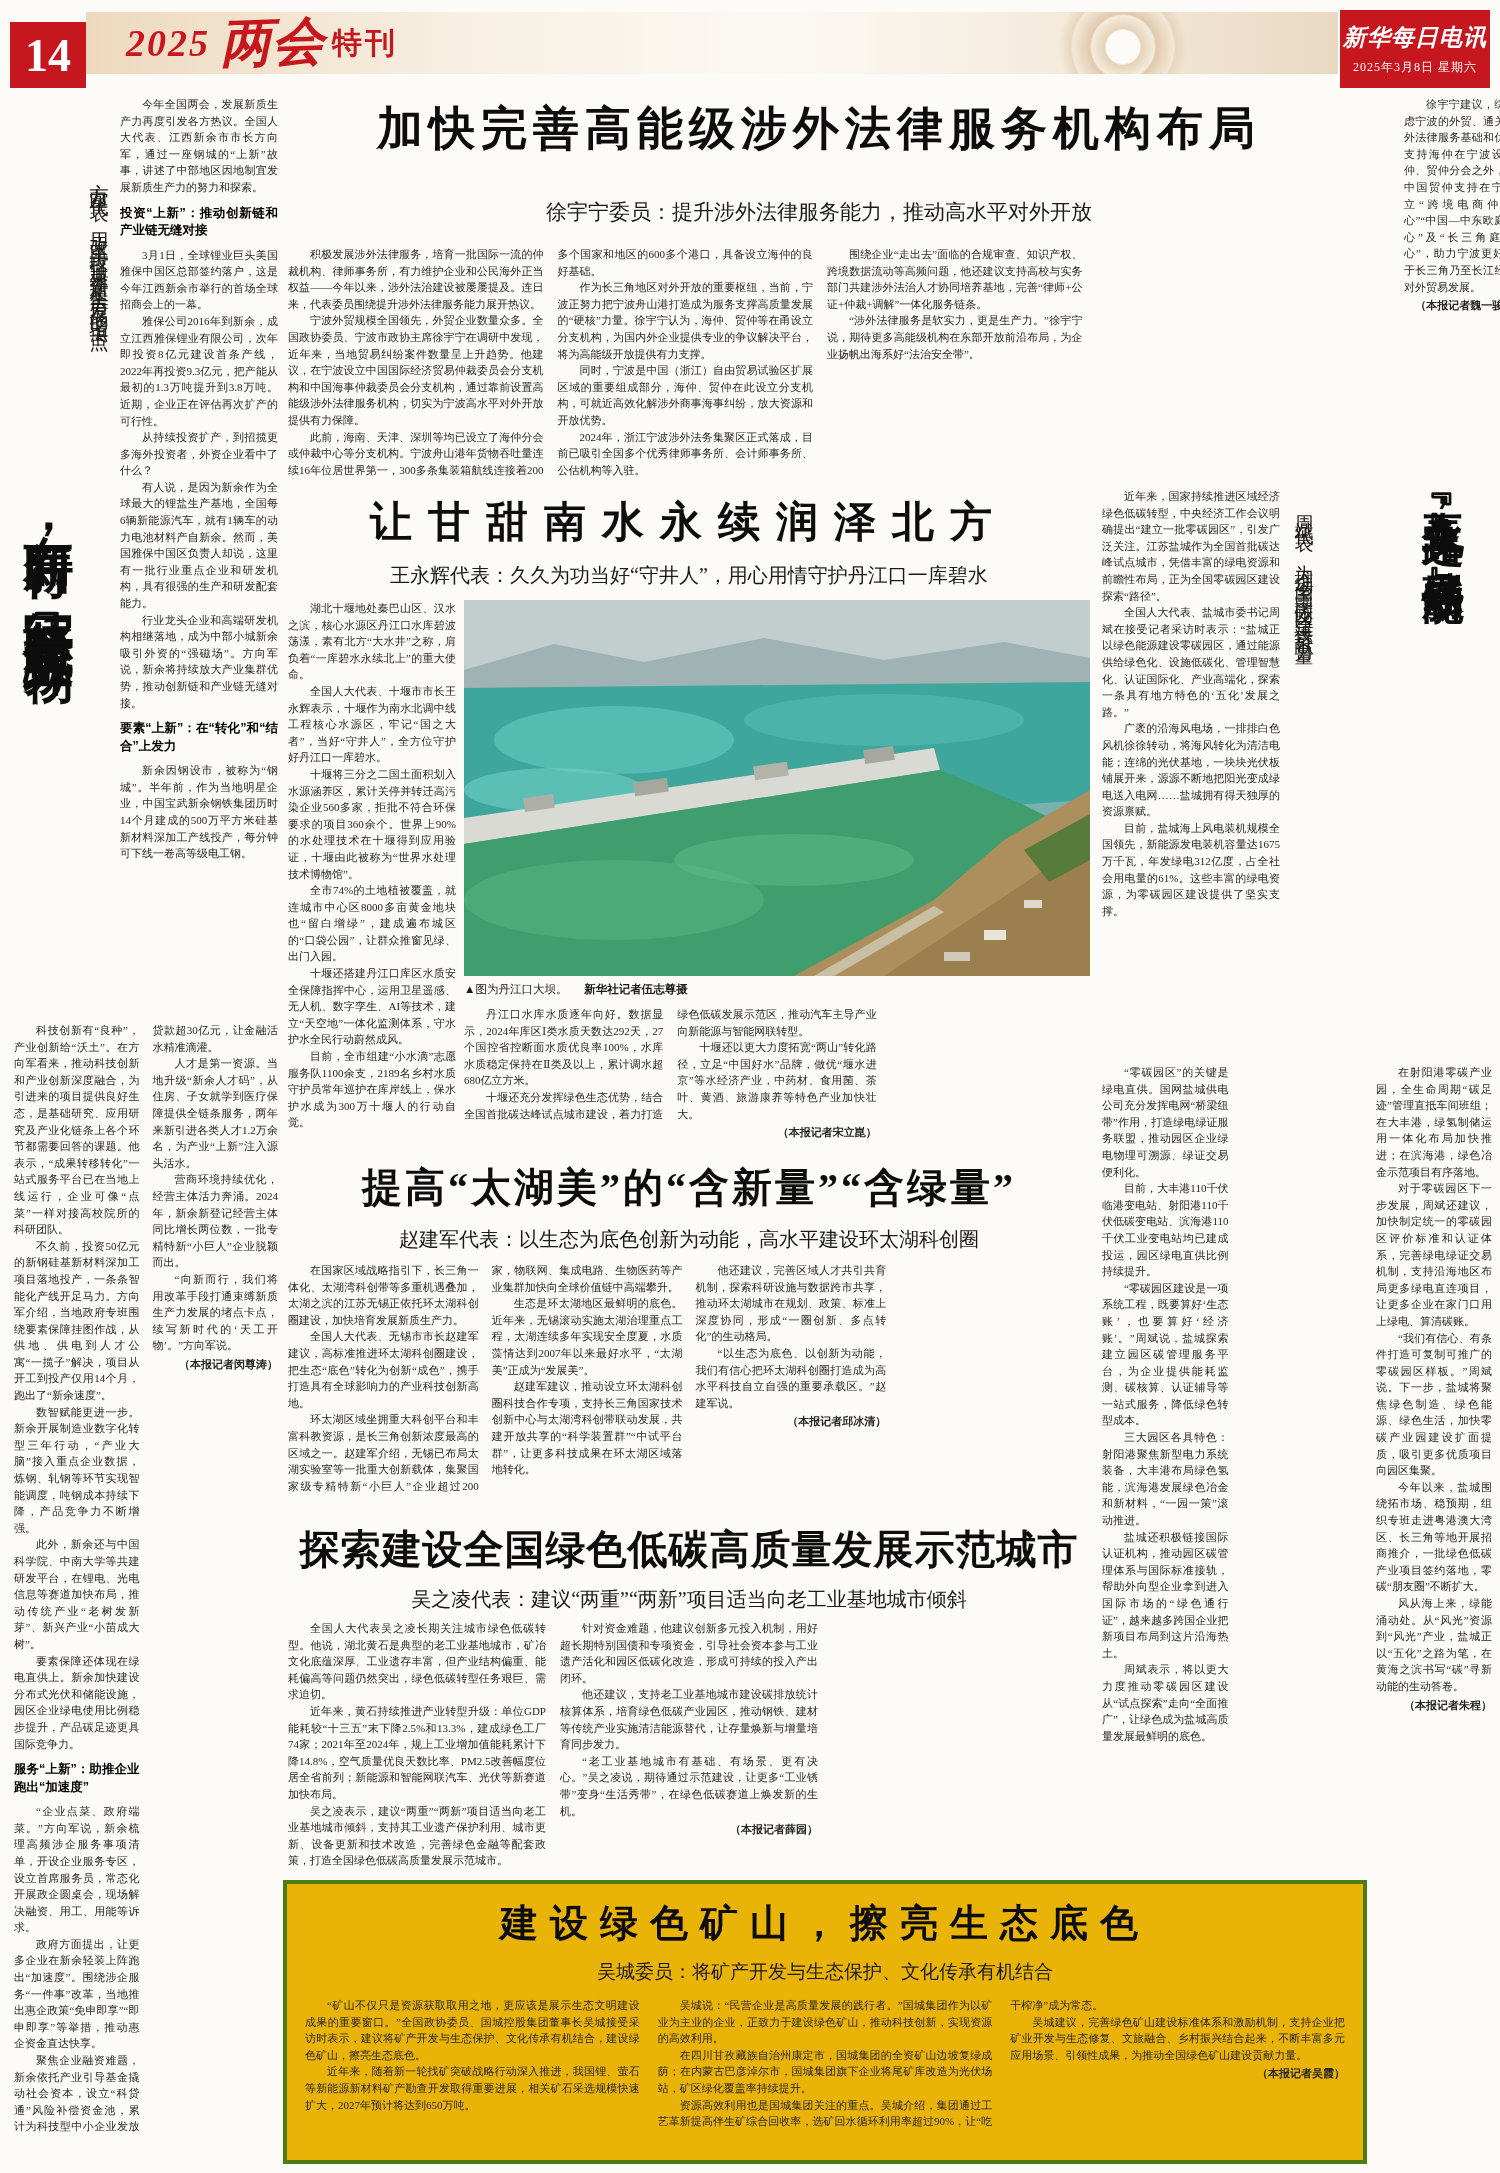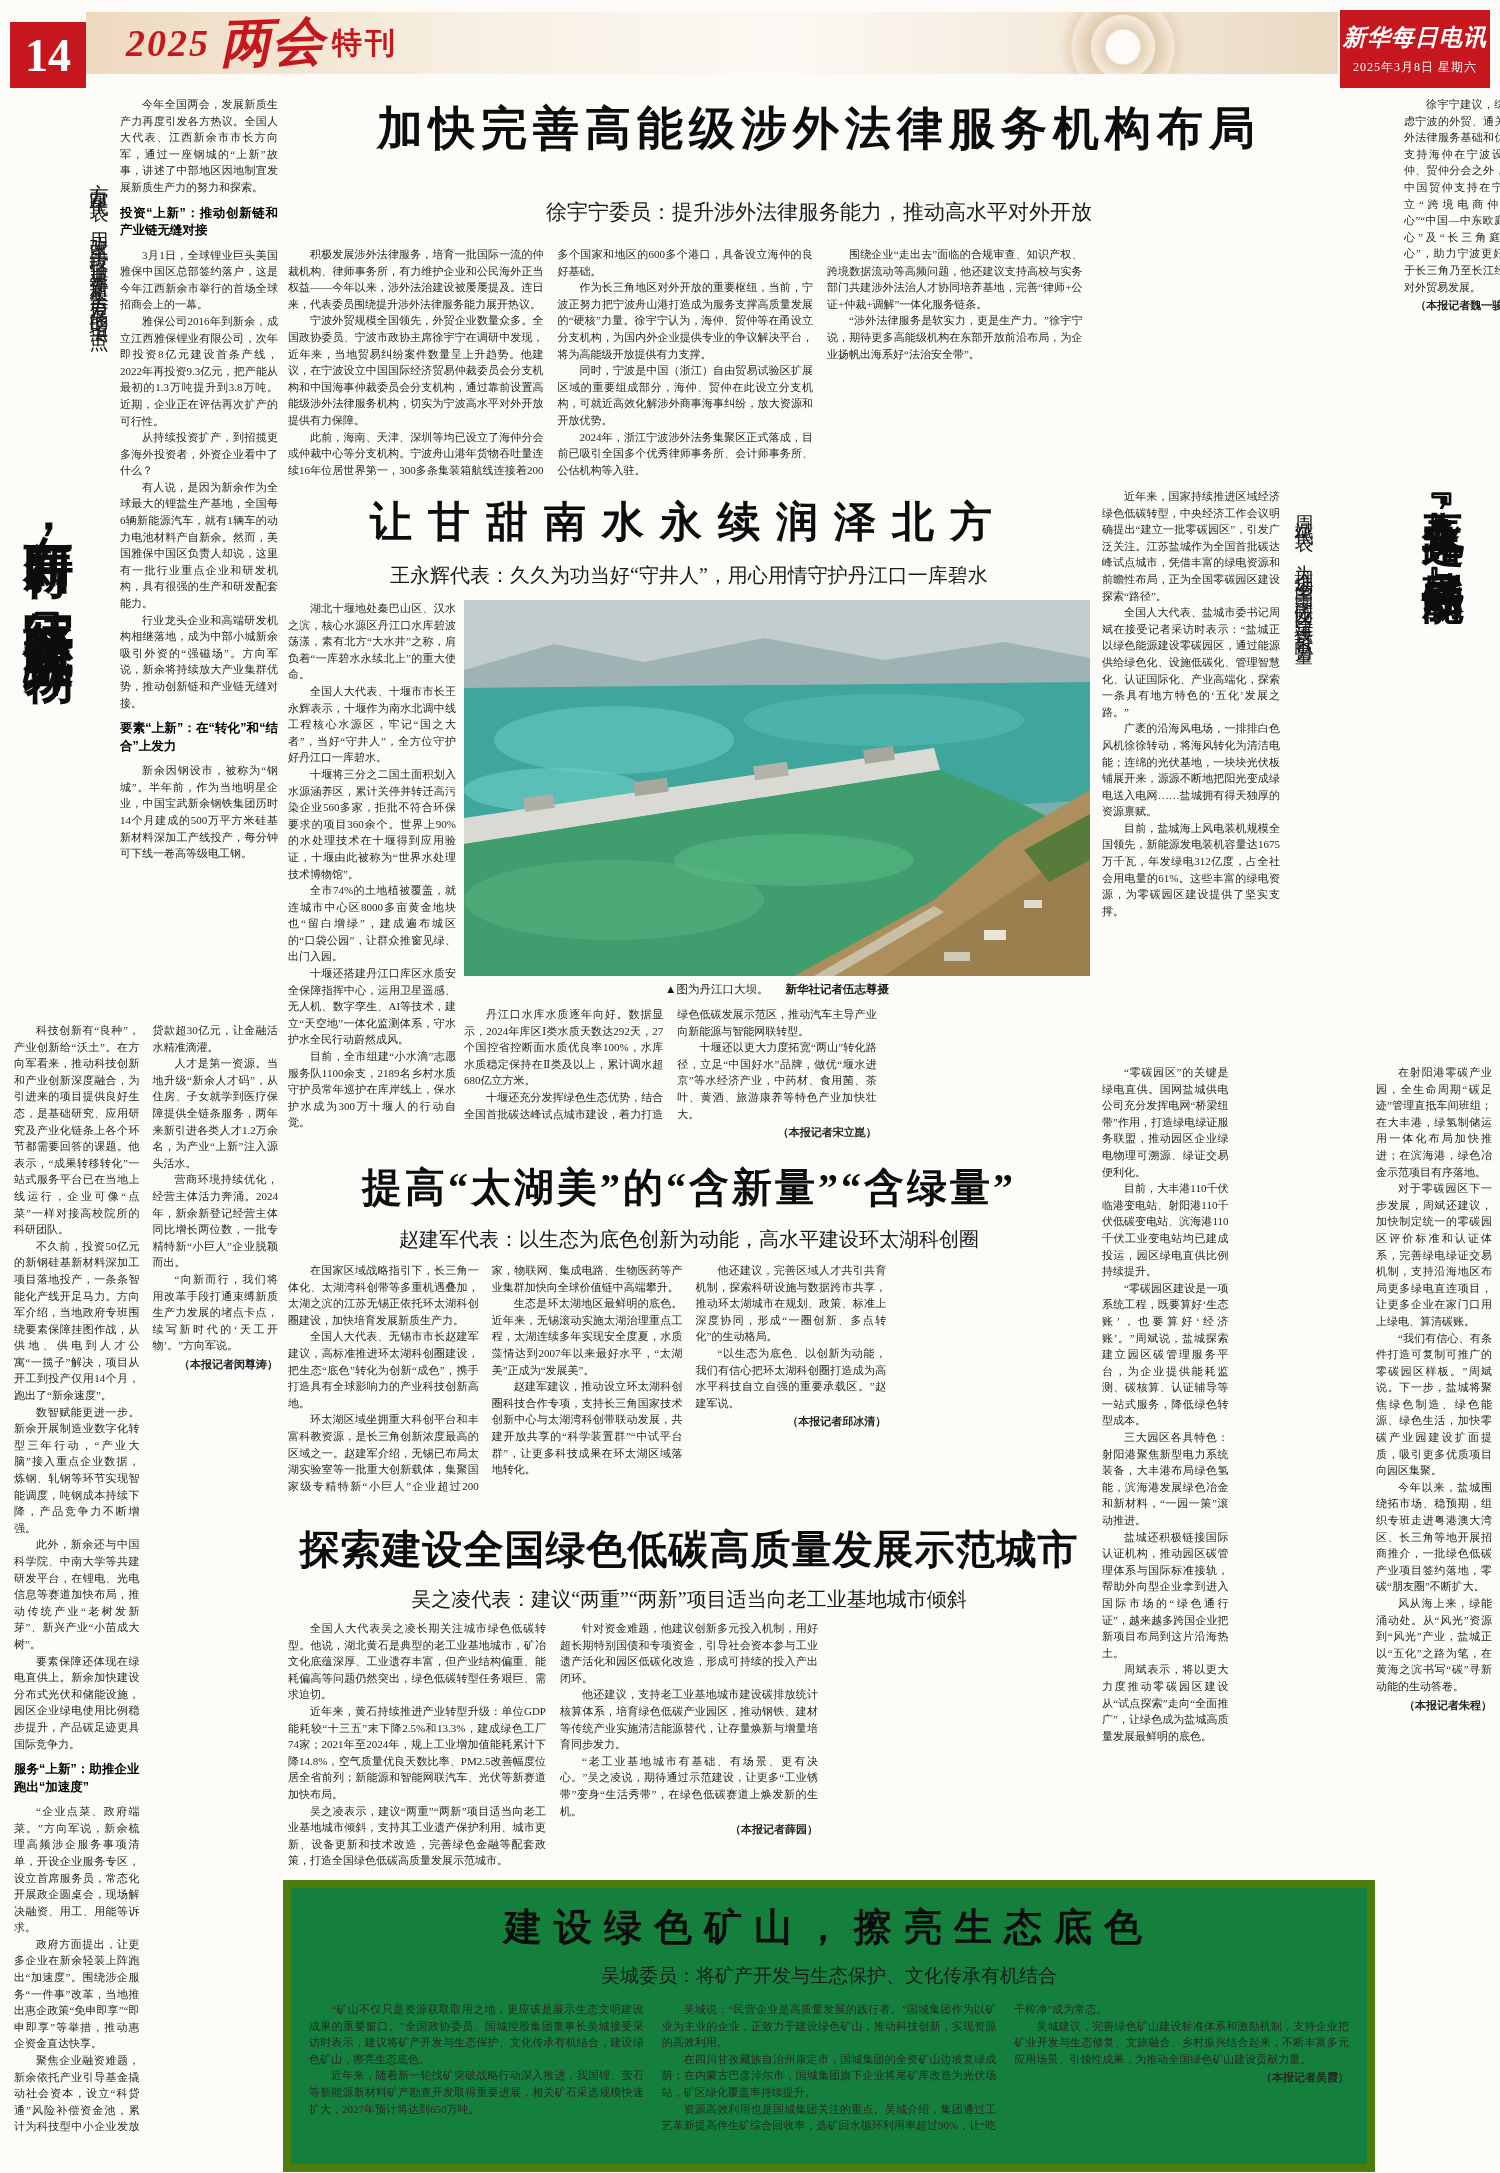--- a/index.html
+++ b/index.html
@@ -23,21 +23,21 @@
   
   .body-col{font-size:11px;line-height:16.6px;text-align:justify;overflow:hidden;column-fill:auto;}
   .body-col p{margin:0;text-indent:2em;}
   .sec-head{font-weight:bold;color:#000;font-size:12.5px;line-height:1.4;text-indent:0 !important;
             margin:9px 0 7px !important;font-family:"Liberation Sans",sans-serif;}
   .attr{text-align:right;font-weight:bold;text-indent:0 !important;margin-top:2px !important;}
   .headline{font-weight:bold;color:#0d0d0d;text-align:center;}
   .subhead{text-align:center;color:#1a1a1a;}
   .vert{writing-mode:vertical-rl;text-orientation:upright;}
   
-  .minebox{border:8px solid #4d7c0f;background:#15803d;}
+  .minebox{border:4px solid #4d7c0f;background:#eab308;}
 </style>
 </head>
 <body>
 
 <div id="page">
 
   <div class="abs pagenum" style="left:10px;top:10px;width:76px;height:66px;margin-top:12px;">
     <span>14</span>
   </div>
   <div class="abs strip" style="left:86px;top:12px;width:1252px;height:62px;">
@@ -130,21 +130,21 @@
       <ellipse cx="330" cy="260" rx="120" ry="26" fill="#59b983" opacity="0.6"></ellipse>
       <path d="M626,190 L626,376 L330,376 L470,300 L540,240 Z" fill="#ad8f5e"></path>
       <path d="M626,240 L626,376 L420,376 L520,310 Z" fill="#9c7f4f"></path>
       <path d="M560,250 L626,214 L626,260 L585,282 Z" fill="#567b3a"></path>
       <rect x="520" y="330" width="22" height="10" fill="#e8e4da"></rect>
       <rect x="560" y="300" width="18" height="8" fill="#ded9cc"></rect>
       <rect x="480" y="352" width="26" height="9" fill="#cfc9ba"></rect>
       <path d="M350,376 L470,306 L480,312 L370,376 Z" fill="#c9bfa4"></path>
     </svg>
   </div>
-  <div class="abs" style="left:464px;top:982px;width:626px;font-size:11.5px;text-align:center;color:#1a1a1a;">
+  <div class="abs" style="left:464px;top:982px;width:626px;font-size:11.5px;text-align:left;color:#1a1a1a;">
     <span>▲图为丹江口大坝。</span>
     <span style="font-weight:bold;margin-left:14px;">新华社记者伍志尊摄</span>
   </div>
   <div class="abs body-col" style="left:464px;top:1006px;width:626px;height:142px;column-count:3;column-gap:14px;">
     <p>丹江口水库水质逐年向好。数据显示，2024年库区Ⅰ类水质天数达292天，27个国控省控断面水质优良率100%，水库水质稳定保持在Ⅱ类及以上，累计调水超680亿立方米。</p>
     <p>十堰还充分发挥绿色生态优势，结合全国首批碳达峰试点城市建设，着力打造绿色低碳发展示范区，推动汽车主导产业向新能源与智能网联转型。</p>
     <p>十堰还以更大力度拓宽“两山”转化路径，立足“中国好水”品牌，做优“堰水进京”等水经济产业，中药材、食用菌、茶叶、黄酒、旅游康养等特色产业加快壮大。</p>
     <p class="attr">（本报记者宋立崑）</p>
   </div>
 

